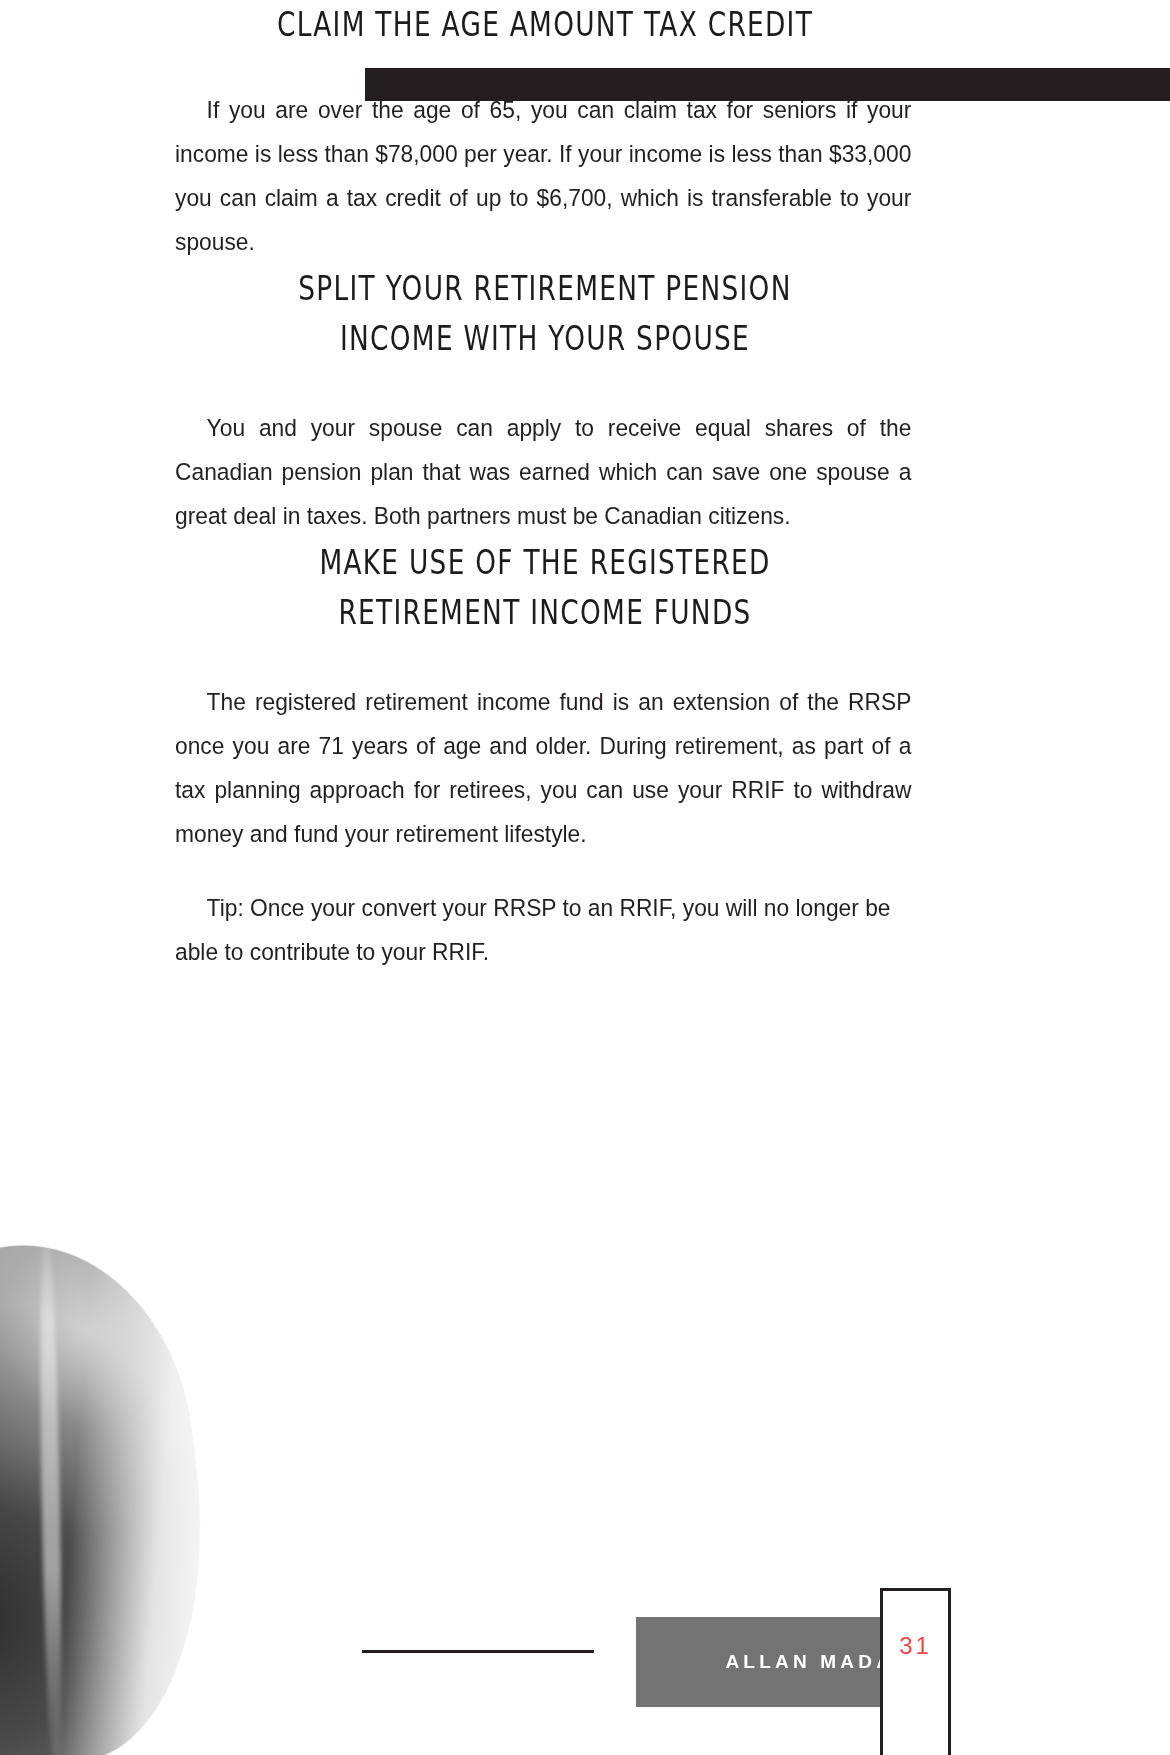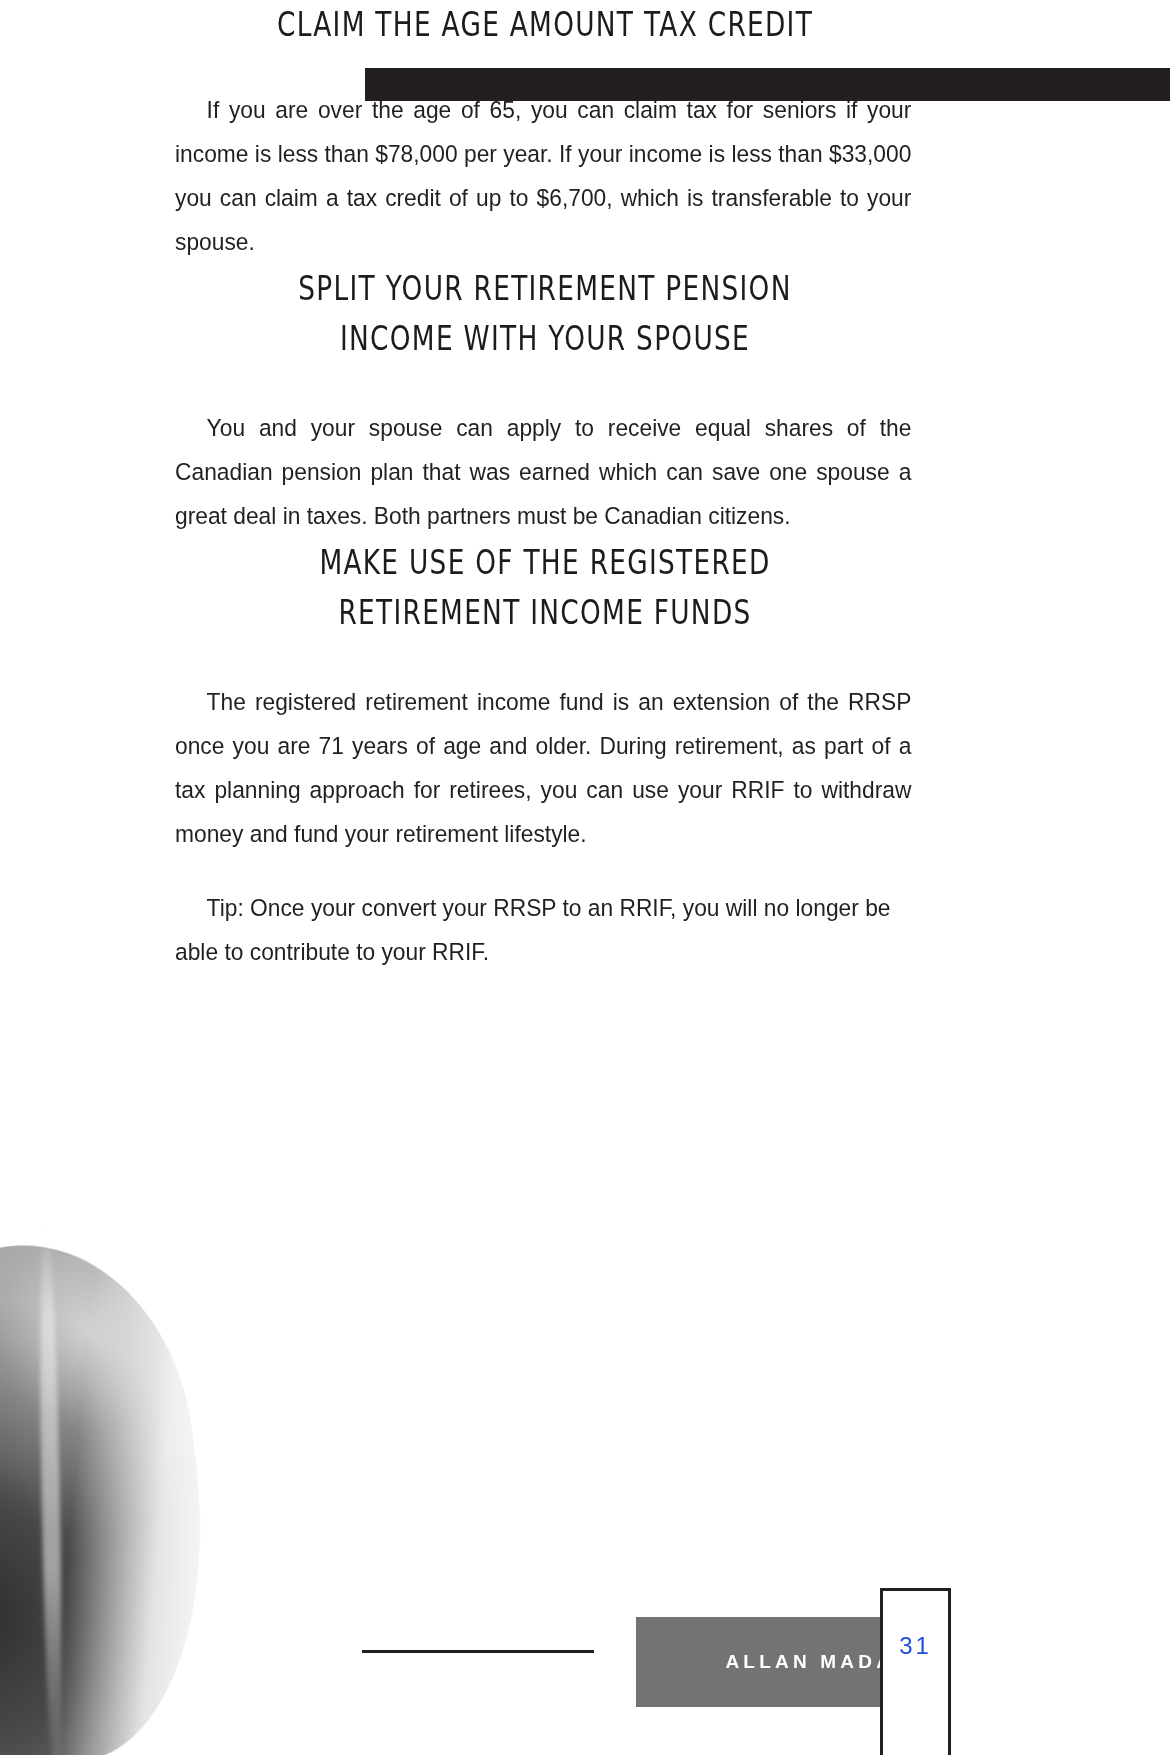--- a/index.html
+++ b/index.html
@@ -170,21 +170,21 @@
   }
   .page-num {
     position: absolute;
     left: 0;
     right: 0;
     top: 41px;
     text-align: center;
     font-family: "Liberation Sans", sans-serif;
     font-size: 24px;
     letter-spacing: 3px;
-    color: #1d4ed8;
+    color: #ef4444;
   }
 </style>
 </head>
 <body>
 
 <div class="page">
 
   <div class="top-bar"></div>
 
   <div class="photo-frag"></div>

